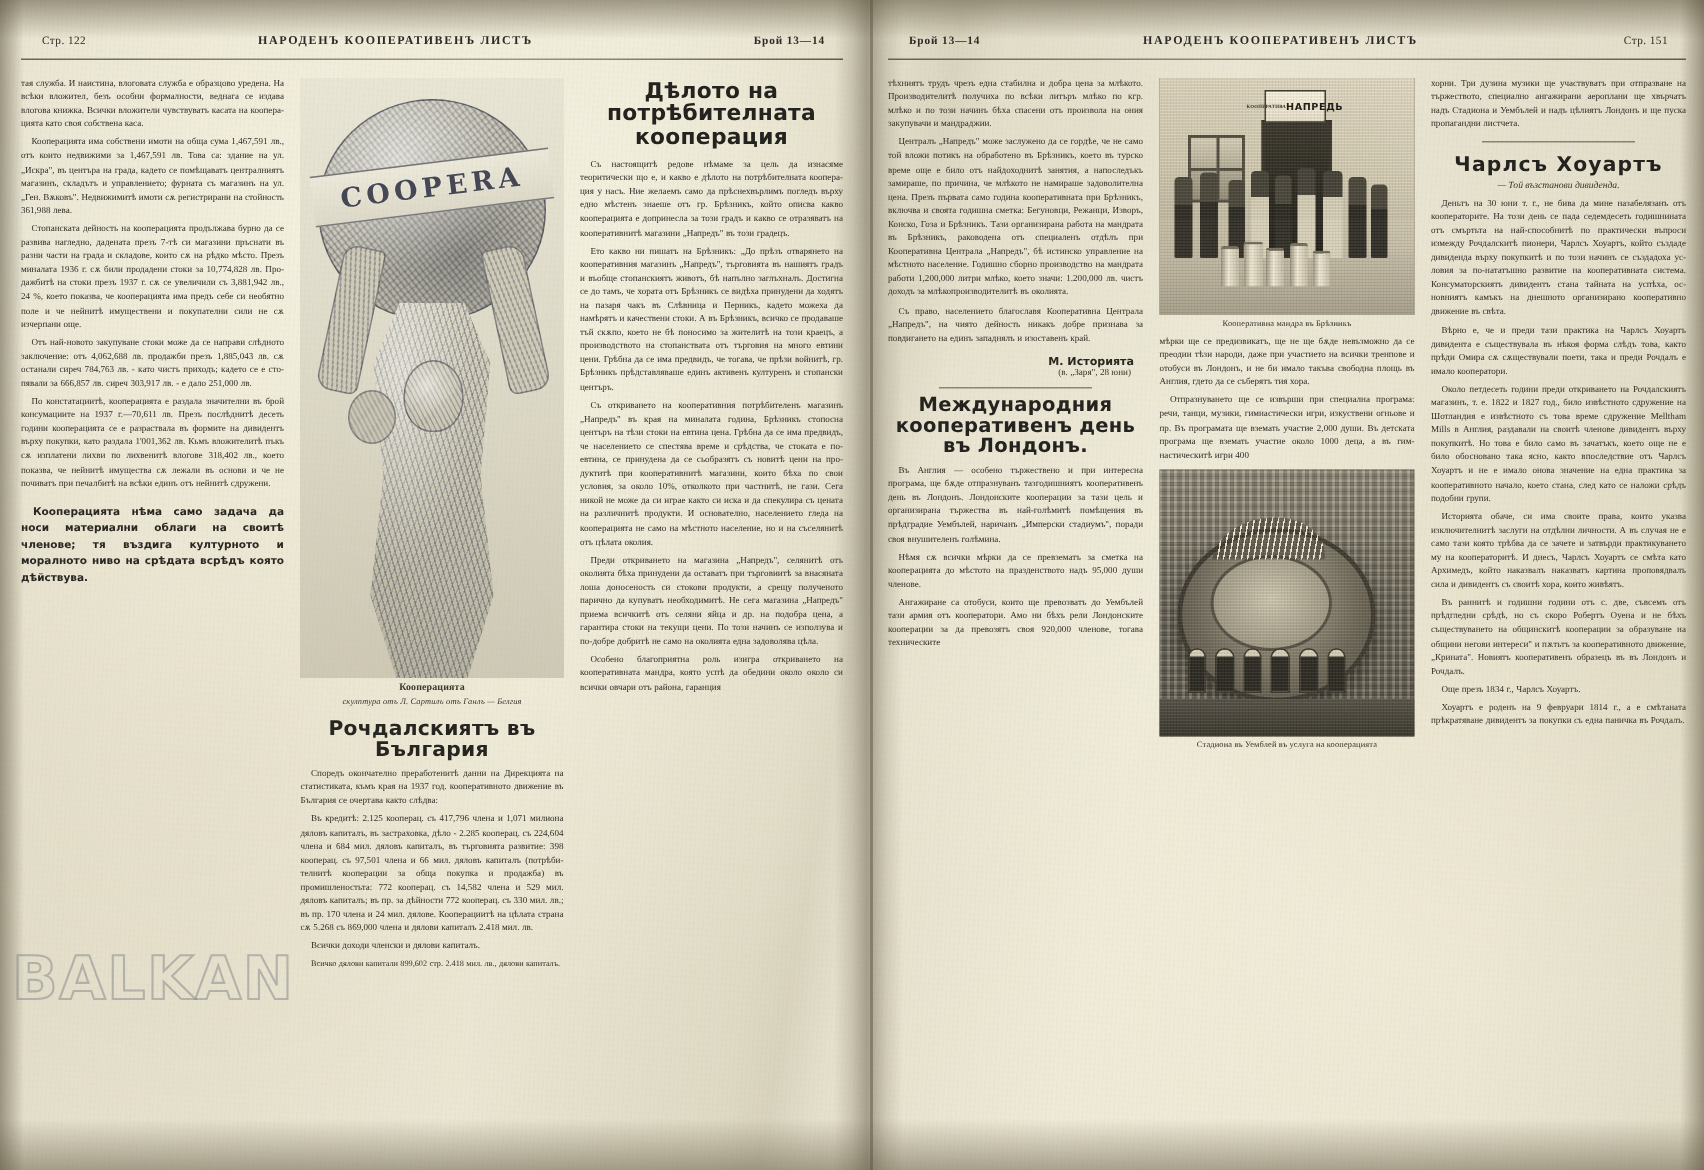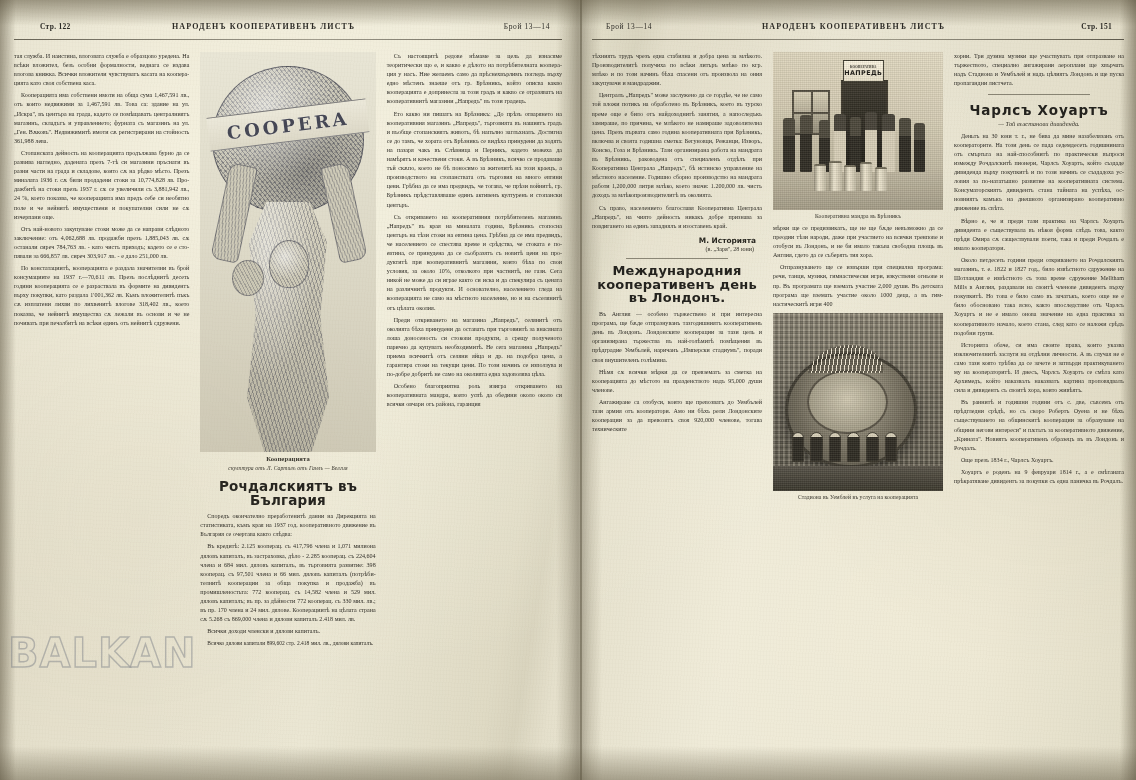--- a/index.html
+++ b/index.html
@@ -77,23 +77,23 @@
     position: absolute; top: 22px; left: 0; right: 0;
     height: 20px;
     font-size: 7.5px;
     letter-spacing: .6px;
   }
   .run-head .rule {
     position: absolute; left: 0; right: 0; top: 17px; height: 1px;
     background: linear-gradient(90deg, rgba(60,56,44,.75), rgba(60,56,44,.45) 55%, rgba(60,56,44,.8));
   }
   .rh-item { position: absolute; top: 0; white-space: nowrap; }
-  .rh-page { font-weight: 700; letter-spacing: .3px; margin-left: 12px; }
+  .rh-page { font-weight: 400; letter-spacing: .3px; }
   .rh-title { font-weight: 700; letter-spacing: 1.1px; font-size: 8px; }
-  .rh-issue { font-weight: 400; }
+  .rh-issue { font-weight: 700; }
 
   
   .cols {
     position: absolute; top: 52px; bottom: 12px; left: 0; right: 0;
     display: flex; gap: 11px;
   }
   .col { position: relative; flex: 1 1 0; min-width: 0; }
 
   
   .p {
@@ -249,21 +249,21 @@
   }
   .d-window::before, .d-window::after {
     content:""; position:absolute; background:#514d42;
   }
   .d-window::before { left:50%; top:0; bottom:0; width:2px; }
   .d-window::after  { top:50%; left:0; right:0; height:2px; }
   .d-sign {
     position:absolute; left:41%; top:5%; width:23%; height:13%;
     background: linear-gradient(180deg,#efece0,#ddd9c9);
     border:1.5px solid #3f3c33;
-    display:flex; flex-direction:column; align-items:center; justify-content:center;
+    display:flex; flex-direction:row; align-items:center; justify-content:center;
     line-height: 1;
   }
   .d-sign .s1 { font-size:3.2px; font-weight:700; color:#2c2a24; letter-spacing:.2px; }
   .d-sign .s2 {
     font-family:"DejaVu Sans","Liberation Sans",sans-serif;
     font-size:6.4px; font-weight:700; color:#1d1c18; letter-spacing:.4px;
   }
   .d-ground {
     position:absolute; left:0; right:0; bottom:0; height:26%;
     background: linear-gradient(180deg,#b7b2a0,#9d9887);
@@ -355,20 +355,21 @@
     </div>
 
     <div class="cols">
 
       <div class="col">
         <p class="p nofirst">тая служба. И наистина, влоговата служба е образцово уредена. На всѣки вло­жител, безъ особни формалности, вед­нага се издава влогова книжка. Всички вложи­тели чувствуватъ касата на коопера­цията като своя собствена каса.</p>
         <p class="p">Кооперацията има собствени имоти на обща сума 1,467,591 лв., отъ които не­движими за 1,467,591 лв. Това са: зда­ние на ул. „Искра", въ центъра на града, кадето се помѣщаватъ централ­ниятъ магазинъ, складътъ и управлението; фурната съ магазинъ на ул. „Ген. Вѫ­ковъ". Недвижимитѣ имоти сѫ реги­стрирани на стойность 361,988 лева.</p>
         <p class="p">Стопанската дейность на кооперацията продължава бурно да се развива нагледно, дадената презъ 7-тѣ си магазини пръснати въ разни части на града и складове, които сѫ на рѣдко мѣсто. Презъ миналата 1936 г. сѫ били про­дадени стоки за 10,774,828 лв. Про­дажбитѣ на стоки презъ 1937 г. сѫ се увеличили съ 3,881,942 лв., 24 %, което показва, че кооперацията има предъ себе си необятно поле и че нейнитѣ иму­ществени и покупателни сили не сѫ изчерпани още.</p>
         <p class="p">Отъ най-новото закупуване стоки може да се направи слѣдното зак­лючение: отъ 4,062,688 лв. продажби презъ 1,885,043 лв. сѫ останали сиреч 784,763 лв. - като чистъ приходъ; кадето се е сто­пявали за 666,857 лв. сиреч 303,917 лв. - е дало 251,000 лв.</p>
         <p class="p">По констатациитѣ, кооперацията е раздала значителни въ брой консумациите на 1937 г.—70,611 лв. Презъ послѣднитѣ десеть години кооперацията се е разраст­вала въ формите на дивидентъ върху покупки, като раздала 1'001,362 лв. Кьмъ вложителитѣ пъкъ сѫ изплатени лихви по лихвенитѣ влогове 318,402 лв., което показва, че нейнитѣ иму­щества сѫ лежали въ основи и че не почиватъ при печалбитѣ на всѣки единъ отъ нейнитѣ сдружени.</p>
+        <p class="callout">Кооперацията нѣма само за­дача да носи материални облаги на своитѣ членове; тя въздига културното и моралното ниво на срѣдата всрѣдъ която дѣйствува.</p>
       </div>
 
       <div class="col">
         <div class="figure">
           <div class="fig-sculpture">
             <div class="sc-globe"></div>
             <div class="sc-band">
               <span>COOPERA</span>
             </div>
             <div class="sc-arm-l"></div>
@@ -383,20 +384,21 @@
 
         <div class="headline h-sec">Рочдалскиятъ въ България</div>
 
         <p class="p">Споредъ окончателно преработенитѣ данни на Дирекцията на статистиката, къмъ края на 1937 год. кооперативното движение въ България се очертава както слѣдва:</p>
         <p class="p">Въ кредитѣ: 2.125 кооперац. съ 417,796 члена и 1,071 милиона дяловъ капиталъ, въ застраховка, дѣло - 2.285 кооперац. съ 224,604 члена и 684 мил. дяловъ капиталъ, въ търговията развитие: 398 кооперац. съ 97,501 члена и 66 мил. дяловъ капиталъ (потрѣби­телнитѣ кооперации за обща покупка и про­дажба) въ промишленостьта: 772 кооперац. съ 14,582 члена и 529 мил. дяловъ капиталъ; въ пр. за дѣйности 772 кооперац. съ 330 мил. лв.; въ пр. 170 члена и 24 мил. дялове. Кооперациитѣ на цѣлата страна сѫ 5.268 съ 869,000 члена и дялови капиталъ 2.418 мил. лв.</p>
         <p class="p">Всички доходи членски и дялови капиталъ.</p>
         <p class="p" style="font-size:5.5px;line-height:8px;">Всичко дялови капитали 899,602 стр. 2.418 мил. лв., дялови капиталъ.</p>
       </div>
 
       <div class="col">
+        <div class="headline h-main">Дѣлото на потрѣбителната кооперация</div>
         <p class="p">Съ настоящитѣ редове нѣмаме за цель да изнасяме теоритически що е, и какво е дѣлото на потрѣбителната коопера­ция у насъ. Ние желаемъ само да прѣсне­хвърлимъ погледъ върху едно мѣстенъ знаеше отъ гр. Брѣзникъ, който описва какво кооперацията е допринесла за този градъ и какво се отразяватъ на коо­перативнитѣ магазини „Напредъ" въ този градецъ.</p>
         <p class="p">Ето какво ни пишатъ на Брѣзникъ: „До прѣзъ отварянето на коопера­тивния магазинъ „Напредъ", търго­вията въ нашиятъ градъ и въобще стопанскиятъ животъ, бѣ напълно за­глъхналъ. Достигна се до тамъ, че хората отъ Брѣзникъ се видѣха принудени да ходятъ на пазаря чакъ въ Слѣвница и Перникъ, кадето можеха да намѣрятъ и качествени стоки. А въ Брѣзникъ, всичко се продаваше тъй скѫпо, което не бѣ поносимо за жителитѣ на този кра­ецъ, а производството на стопанствата отъ търговия на много евтини цени. Грѣбна да се има предвидъ, че тогава, че прѣзи войнитѣ, гр. Брѣзникъ прѣд­ставляваше единъ активенъ културенъ и стопански центъръ.</p>
         <p class="p">Съ откриването на кооперативния потрѣбителенъ магазинъ „Напредъ" въ края на миналата година, Брѣзникъ стопо­сна центъръ на тѣзи стоки на евтина цена. Грѣбна да се има предвидъ, че на­селението се спестява време и срѣд­ства, че стоката е по-евтина, се принудена да се сьобразятъ съ новитѣ цени на про­дуктитѣ при кооперативнитѣ магазини, кои­то бѣха по свои условия, за около 10%, отколкото при частнитѣ, не гази. Сега никой не може да си играе както си иска и да спекулира съ цената на различнитѣ про­дукти. И основателно, населението гледа на кооперацията не само на мѣстното население, но и на съселянитѣ отъ цѣлата околия.</p>
         <p class="p">Преди откриването на магазина „Напредъ", селянитѣ отъ околията бѣха принудени да оставатъ при търговиитѣ за внасяната лоша доносеность си стокови продукти, а срещу полученото парично да купуватъ необходимитѣ. Не сега магазина „Напредъ" приема всичкитѣ отъ селяни яйца и др. на по­добра цена, а гарантира стоки на те­кущи цени. По този начинъ се изпол­зува и по-добре добритѣ не само на околията една задоволява цѣла.</p>
         <p class="p">Особено благоприятна роль изигра откриването на кооперативната мандра, която успѣ да обедини около около си всички овчари отъ района, гаранция</p>
       </div>
 
     </div>
   </div>
 

